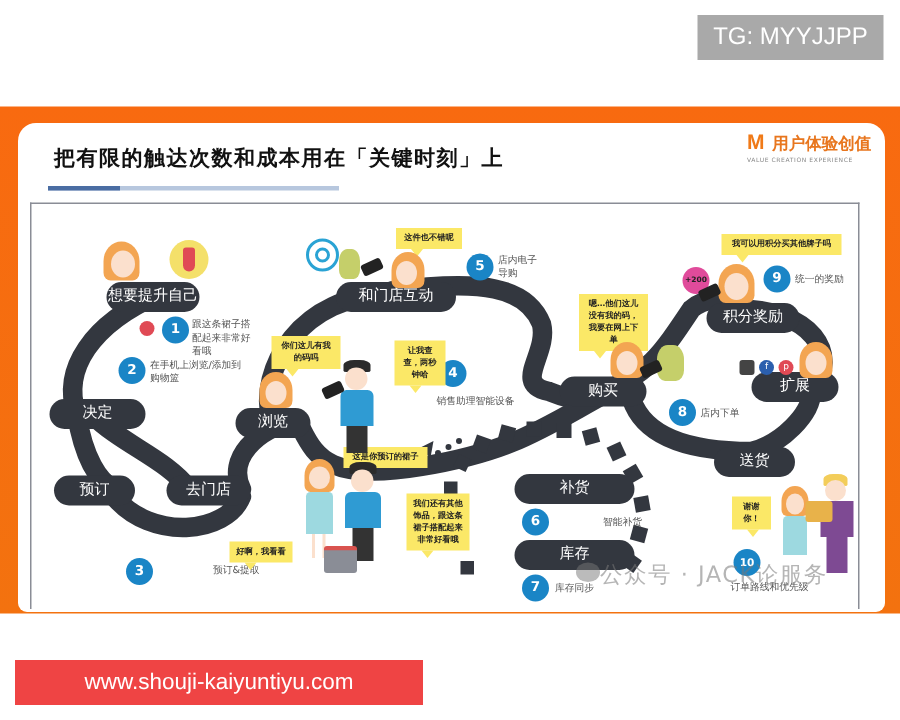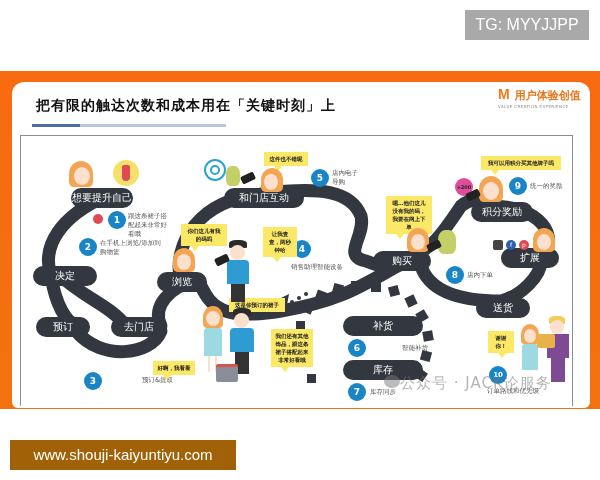--- a/index.html
+++ b/index.html
@@ -1,19 +1,19 @@
 <!DOCTYPE html>
 <html><head>
   <meta charset="utf-8">
   <style>
     * { box-sizing: border-box; margin: 0; padding: 0; }
     html, body { width: 600px; height: 480px; background: #ffffff; overflow: hidden; font-family: "DejaVu Sans", sans-serif; }
     .stage { position: relative; width: 600px; height: 480px; background: #fff; }
     .badge-tg { position: absolute; left: 465px; top: 10px; width: 124px; height: 30px; background: #a9a9a9; color: #fff; font-family: "Liberation Sans", sans-serif; font-size: 16px; line-height: 30px; text-align: center; }
-    .badge-url { position: absolute; left: 10px; top: 440px; width: 226px; height: 30px; background: #a16207; color: #fff; font-family: "Liberation Sans", sans-serif; font-size: 15px; line-height: 30px; text-align: center; }
+    .badge-url { position: absolute; left: 10px; top: 440px; width: 272px; height: 30px; background: #ef4444; color: #fff; font-family: "Liberation Sans", sans-serif; font-size: 15px; line-height: 30px; text-align: center; }
     .frame { position: absolute; left: 0; top: 71px; width: 600px; height: 338px; background: linear-gradient(180deg,#f86a10 0%,#f3720f 100%); }
     .slide { position: absolute; left: 12px; top: 82px; width: 578px; height: 326px; background: #fff; border-radius: 12px 12px 6px 6px; }
     .title { position: absolute; left: 36px; top: 97px; font-size: 14px; font-weight: bold; color: #111; letter-spacing: 1px; font-family: "DejaVu Serif", serif; }
     .underline-bar { position: absolute; left: 32px; top: 124px; width: 194px; height: 3px; background: #b7c7de; }
     .underline-bar .fill { width: 48px; height: 3px; background: #4a6da3; }
     .logo { position: absolute; left: 498px; top: 84px; }
     .logo .mark { color: #f07a18; font-weight: bold; font-size: 14px; font-family: "Liberation Sans", sans-serif; }
     .logo .name { color: #e8761e; font-size: 11px; font-weight: bold; }
     .logo .sub { font-size: 4px; color: #888; letter-spacing: 0.4px; margin-top: 1px; }
     .canvas { position: absolute; left: 20px; top: 135px; width: 553px; height: 271px; border: 1px solid #8a8d96; border-bottom: none; background: #fff; overflow: hidden; }

